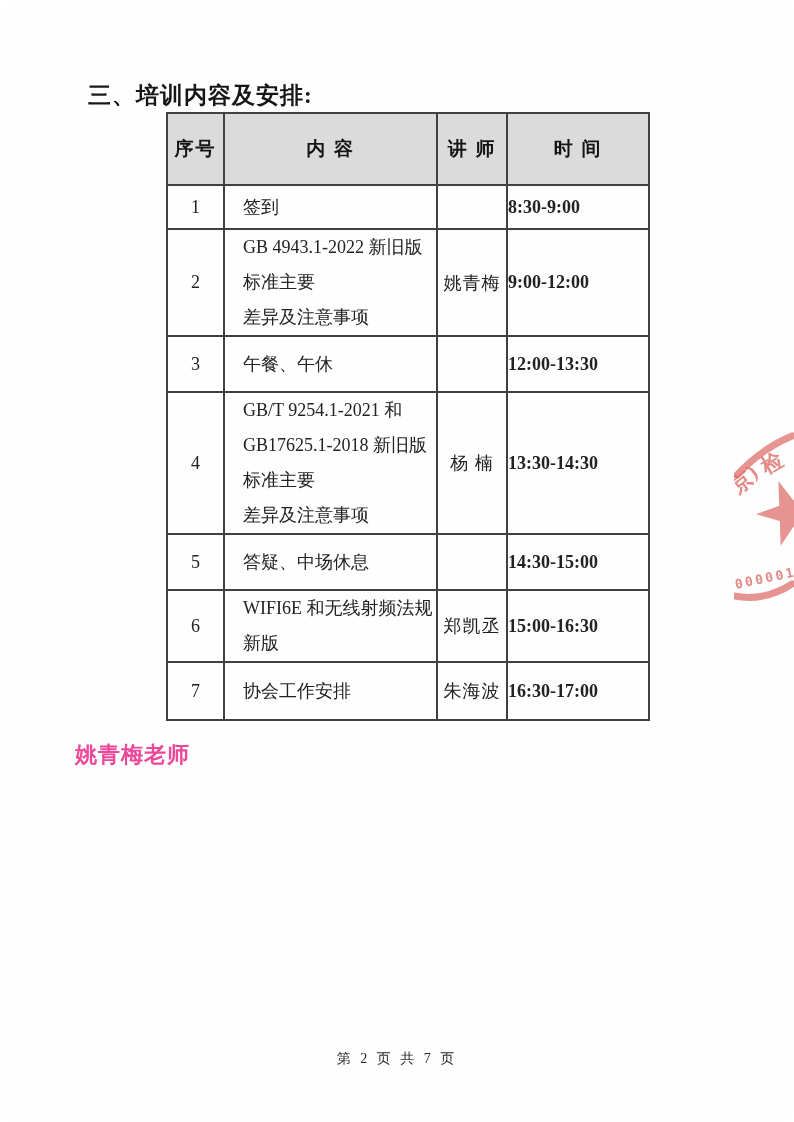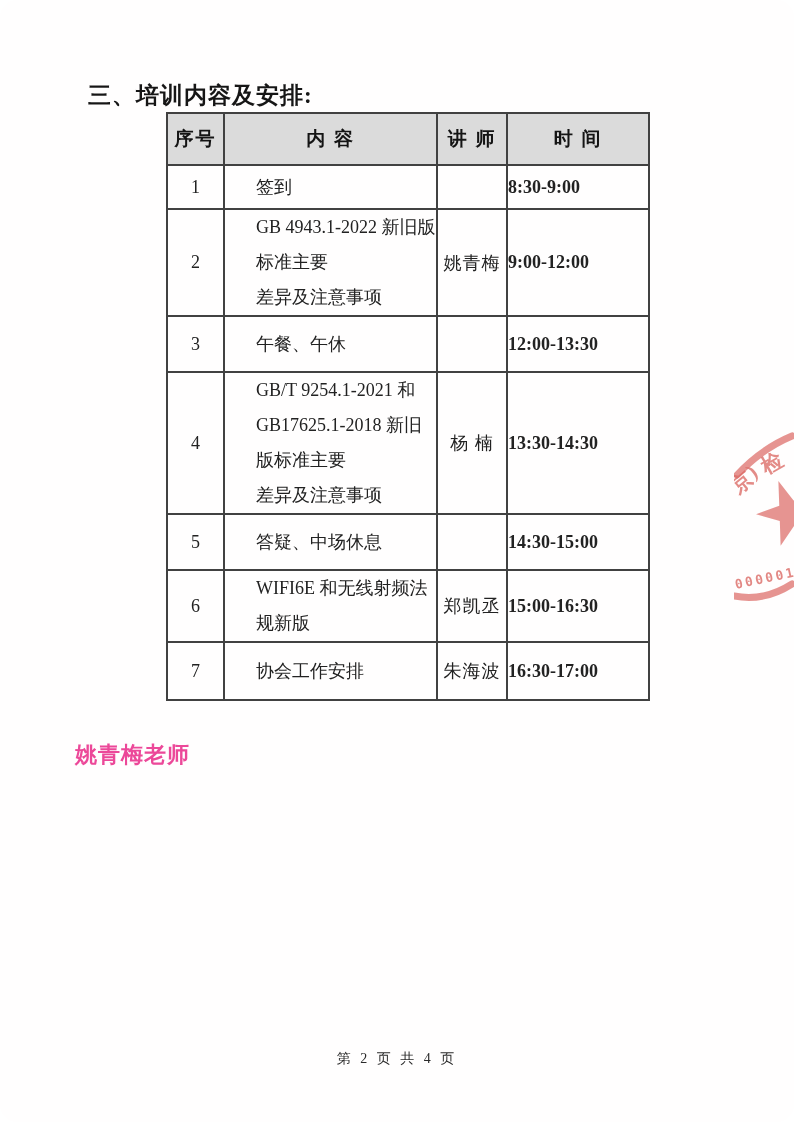--- a/index.html
+++ b/index.html
@@ -22,28 +22,28 @@
 
   
   table.sched {
     position:absolute; left:166px; top:112px; width:482px;
     border-collapse:collapse; table-layout:fixed;
   }
   table.sched th, table.sched td {
     border:2px solid #414141; vertical-align:middle;
     font-size:18px; color:#222;
   }
-  table.sched thead tr { height:52px; }
+  table.sched thead tr { height:72px; }
   table.sched th {
     background:#dbdbdb; font-weight:bold; font-size:19px; letter-spacing:2px;
     text-align:center; color:#141414;
   }
   col.c0 { width:57px; } col.c1 { width:213px; } col.c2 { width:70px; } col.c3 { width:142px; }
   td.c-no   { text-align:center; font-size:17px; }
-  td.c-content { text-align:left; padding-left:31px; }
+  td.c-content { text-align:left; padding-left:18px; }
   td.c-content .cline { line-height:35px; }
   td.c-lect { text-align:center; letter-spacing:1px; }
   td.c-time { text-align:left; font-size:17.5px;font-weight:bold; }
   tbody tr:nth-child(1){ height:44px; }
   tbody tr:nth-child(2){ height:76px; }
   tbody tr:nth-child(3){ height:56px; }
   tbody tr:nth-child(4){ height:112px; }
   tbody tr:nth-child(5){ height:56px; }
   tbody tr:nth-child(6){ height:50px; }
   tbody tr:nth-child(7){ height:58px; }
@@ -150,21 +150,21 @@
           <td class="c-lect">朱海波</td>
           <td class="c-time">16:30-17:00</td>
         </tr>
       </tbody>
   </table>
 
 
   <div id="expertName">姚青梅老师</div>
 
 
-  <div id="footer">第 2 页 共 4 页</div>
+  <div id="footer">第 2 页 共 7 页</div>
 
   <div class="stamp">
     <svg width="60" height="175" viewBox="0 0 60 175" xmlns="http://www.w3.org/2000/svg">
       <g fill="none" stroke-width="7" stroke-linecap="round" opacity="0.72" stroke="#dc6b66">
         <path d="M 3,47 Q 27,21 58,8"></path>
         <path d="M 0,168 Q 30,174 58,156"></path>
       </g>
       <g font-size="21" font-weight="bold" opacity="0.78" font-family="Liberation Serif, DejaVu Serif, serif" fill="#dc6b66">
         <text x="-2" y="63" transform="rotate(-40 6 56)">京</text>
         <text x="15" y="50" transform="rotate(-38 19 44)">)</text>

